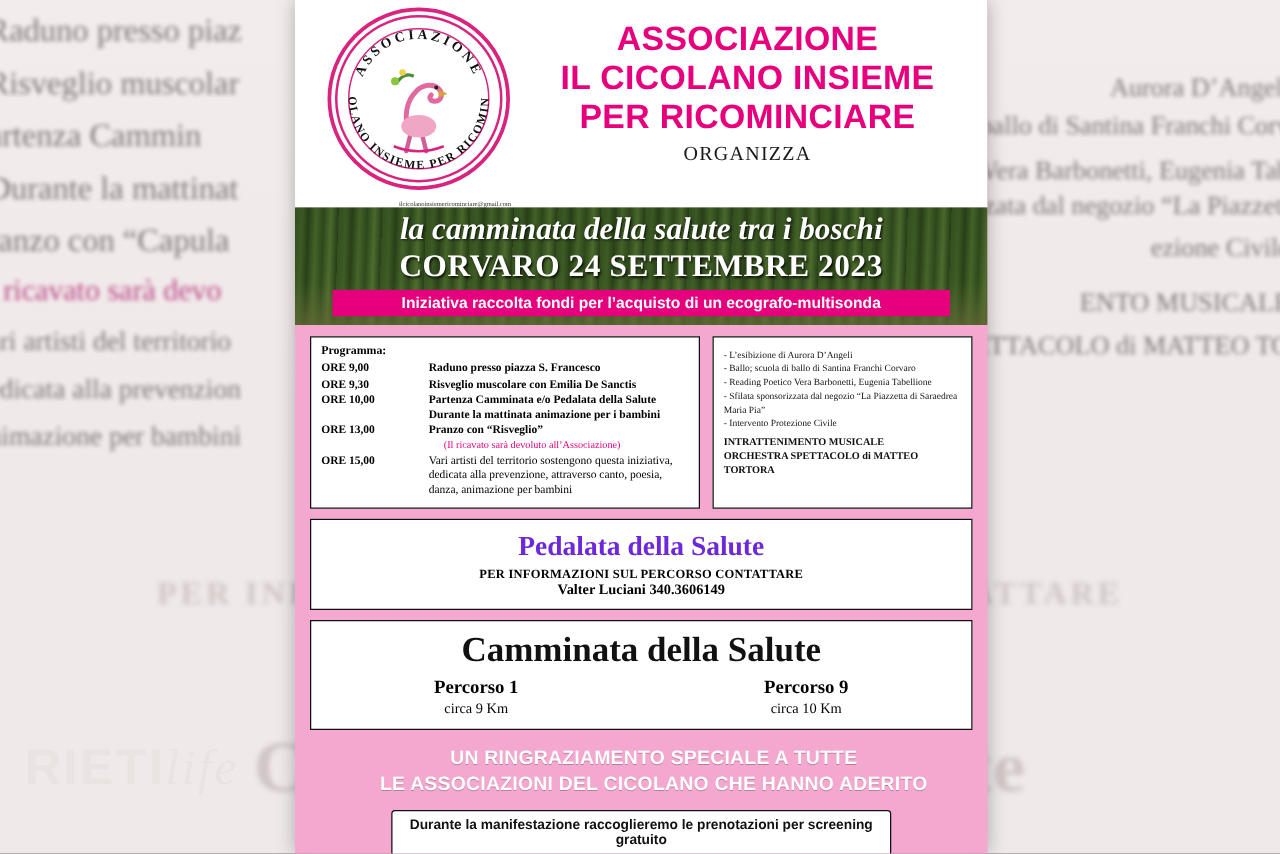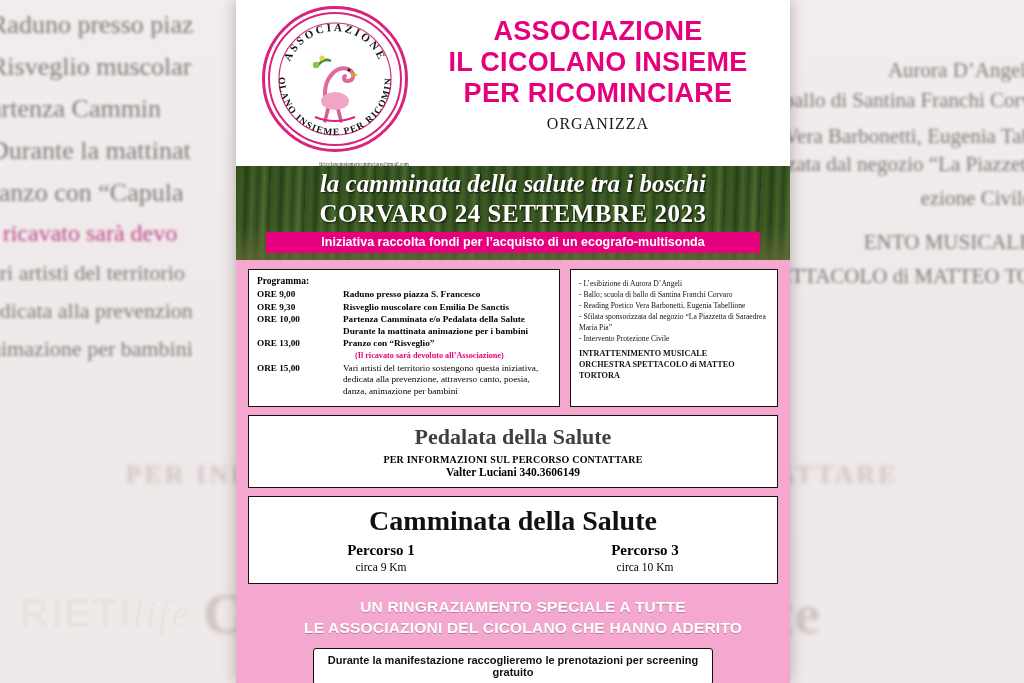--- a/index.html
+++ b/index.html
@@ -229,21 +229,21 @@
     width: 62px;
     font-weight: bold;
     flex: 0 0 62px;
   }
   .prog-row .desc { font-weight: bold; padding-left: 24px; }
   .prog-row .desc .sub { font-weight: bold; display: block; }
   .prog-row .desc .note {
     display: block;
     color: #e6007e;
     font-size: 8.2px;
-    font-weight: bold;
+    font-weight: normal;
     margin-left: 12px;
   }
   .prog-row .desc .plain {
     display: block;
     font-weight: normal;
   }
   .right-line {
     font-family: "Liberation Serif", serif;
     font-size: 7.6px;
     line-height: 11px;
@@ -254,21 +254,21 @@
   
   .ped-box {
     margin: 8px 12px 0 12px;
     padding: 8px 0 9px;
     text-align: center;
   }
   .ped-title {
     font-family: "Liberation Serif", serif;
     font-weight: bold;
     font-size: 22px;
-    color: #404040;
+    color: #6d28d9;
   }
   .ped-sub {
     font-family: "Liberation Serif", serif;
     font-weight: bold;
     font-size: 10px;
     margin-top: 4px;
     letter-spacing: .2px;
   }
   .ped-contact {
     font-family: "Liberation Serif", serif;
@@ -466,21 +466,21 @@
     </div>
 
     <div class="box cam-box">
       <div class="cam-title">Camminata della Salute</div>
       <div class="cam-routes">
         <div class="cam-col">
           <div class="name">Percorso 1</div>
           <div class="dist">circa 9 Km</div>
         </div>
         <div class="cam-col">
-          <div class="name">Percorso 3</div>
+          <div class="name">Percorso 9</div>
           <div class="dist">circa 10 Km</div>
         </div>
       </div>
     </div>
 
     <div class="thanks">
       <div>UN RINGRAZIAMENTO SPECIALE A TUTTE</div>
       <div>LE ASSOCIAZIONI DEL CICOLANO CHE HANNO ADERITO</div>
     </div>
 

